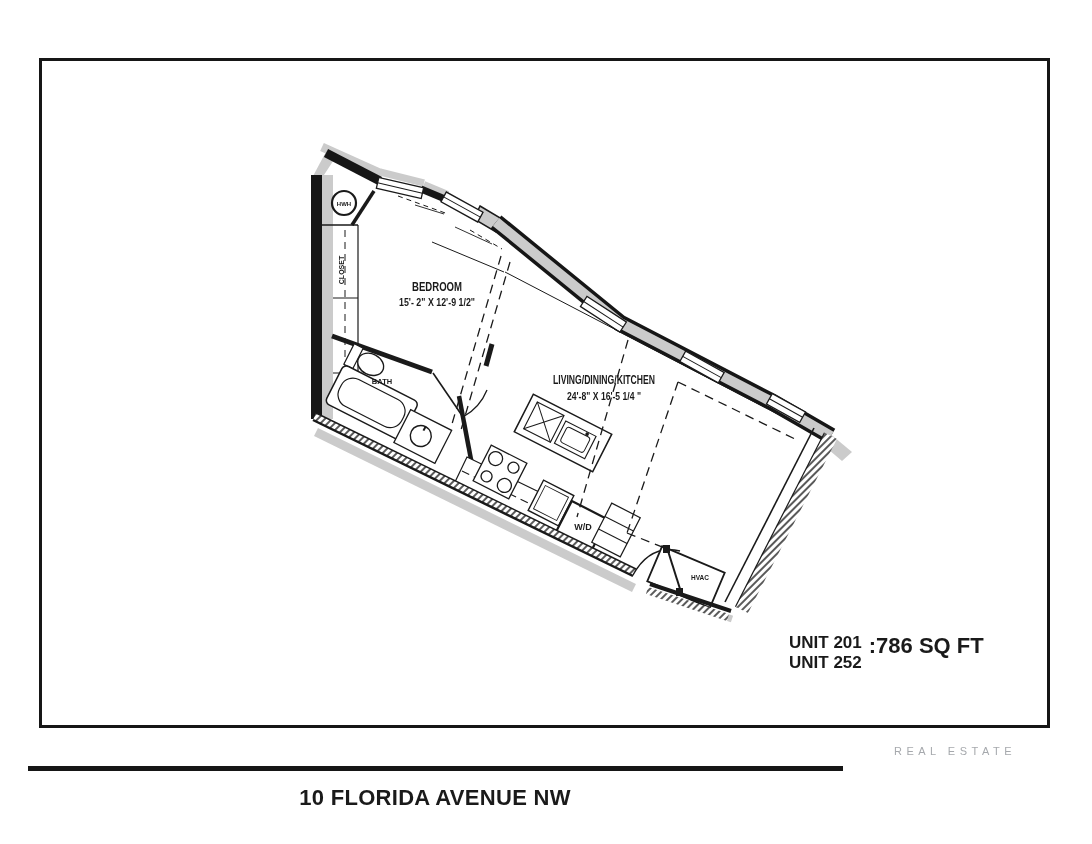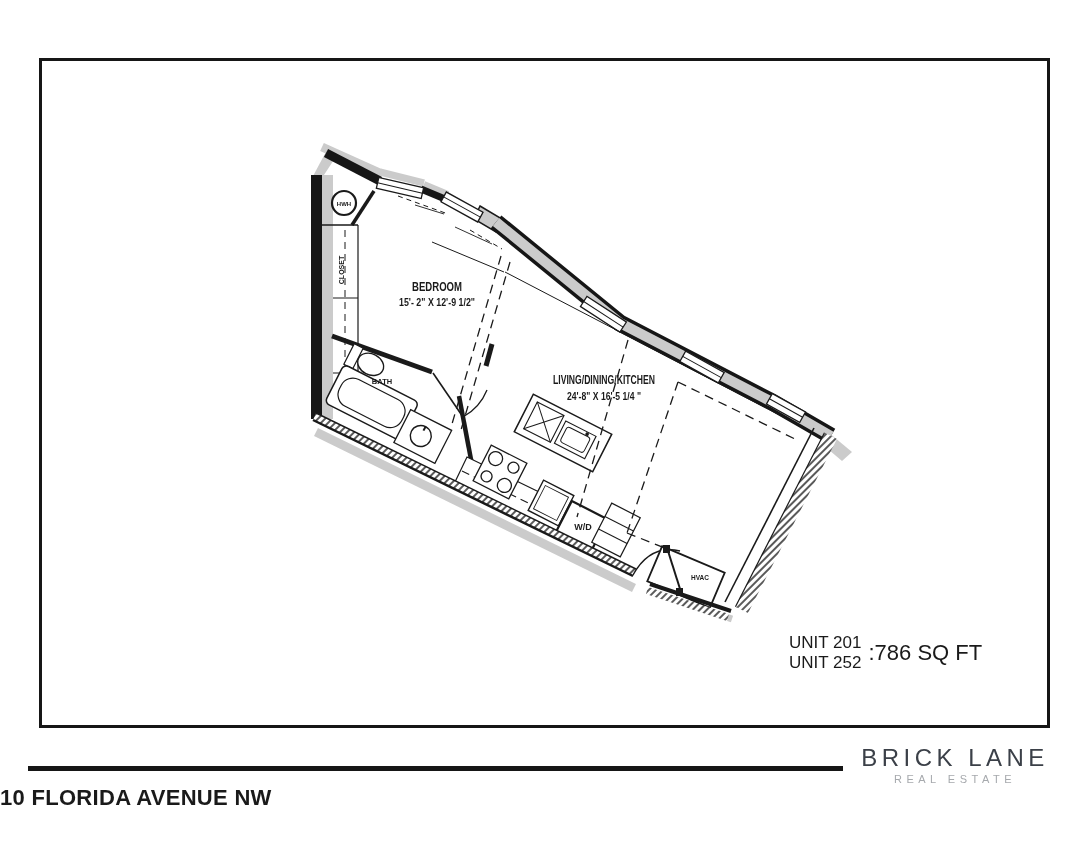--- a/index.html
+++ b/index.html
@@ -7,28 +7,28 @@
     width:1092px;height:844px;position:relative;overflow:hidden;
     font-family:"Liberation Sans", sans-serif;color:#1a1a1a;
   }
   .plan-frame{
     position:absolute;left:39px;top:58px;width:1005px;height:664px;
     border:3px solid #161616;background:#ffffff;
   }
   .drawing{position:absolute;left:0;top:0;}
   .svg-label{fill:#1a1a1a;font-family:"Liberation Sans", sans-serif;font-weight:bold;}
   .unit-block{
-    position:absolute;left:789px;top:633px;display:flex;align-items:center;gap:7px;
-    font-weight:normal;white-space:nowrap;
+    position:absolute;left:789px;top:633px;display:flex;gap:7px;
+    font-weight:bold;white-space:nowrap;
   }
   .unit-col{font-size:17px;line-height:20px;}
   .sqft{font-size:22px;}
   .divider{position:absolute;left:28px;top:766px;width:815px;height:5px;background:#161616;}
   .address{
-    position:absolute;left:0;top:785px;width:870px;text-align:left;
+    position:absolute;left:0;top:785px;width:870px;text-align:center;
     font-size:22px;font-weight:bold;letter-spacing:0.3px;white-space:nowrap;
   }
   .logo{position:absolute;left:853px;top:744px;width:204px;text-align:center;}
   .logo-brand{
     font-size:24px;font-weight:500;letter-spacing:4.5px;color:#3b4048;white-space:nowrap;
   }
   .logo-tagline{
     margin-top:1px;font-size:11px;font-weight:400;letter-spacing:4.5px;color:#a6a9ad;white-space:nowrap;
   }
 </style>
@@ -221,15 +221,14 @@
     <div>UNIT 201</div>
     <div>UNIT 252</div>
   </div>
   <div class="sqft">:786 SQ FT</div>
 </div>
 
 <div class="divider"></div>
 <div class="address">10 FLORIDA AVENUE NW</div>
 
 <div class="logo">
-  <div class="logo-brand">BRICK LANE</div>
   <div class="logo-tagline">REAL ESTATE</div>
 </div>
 
 </body></html>

